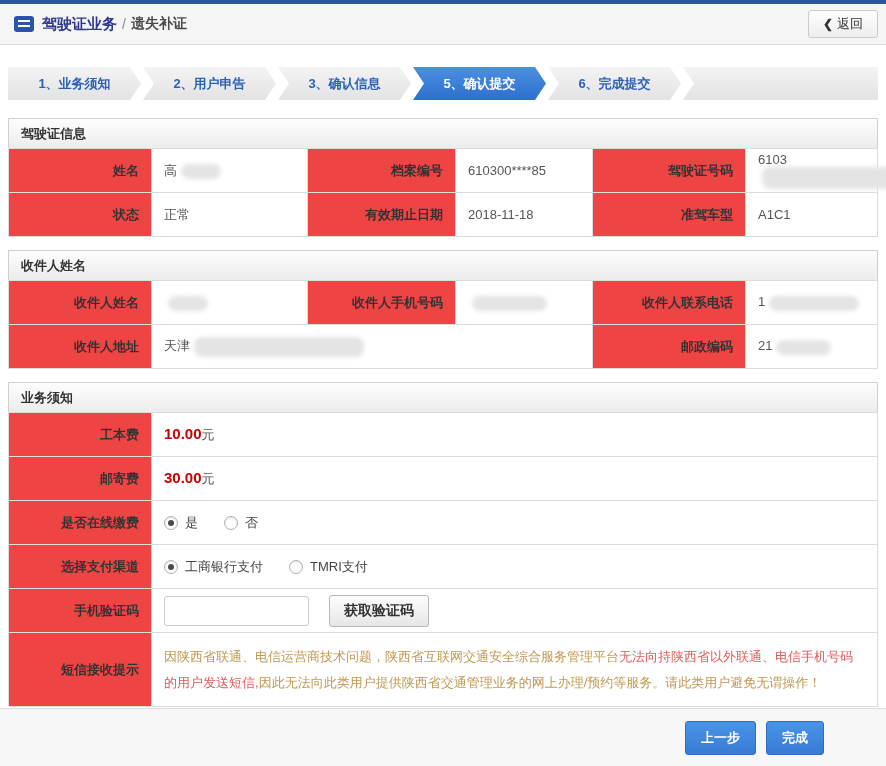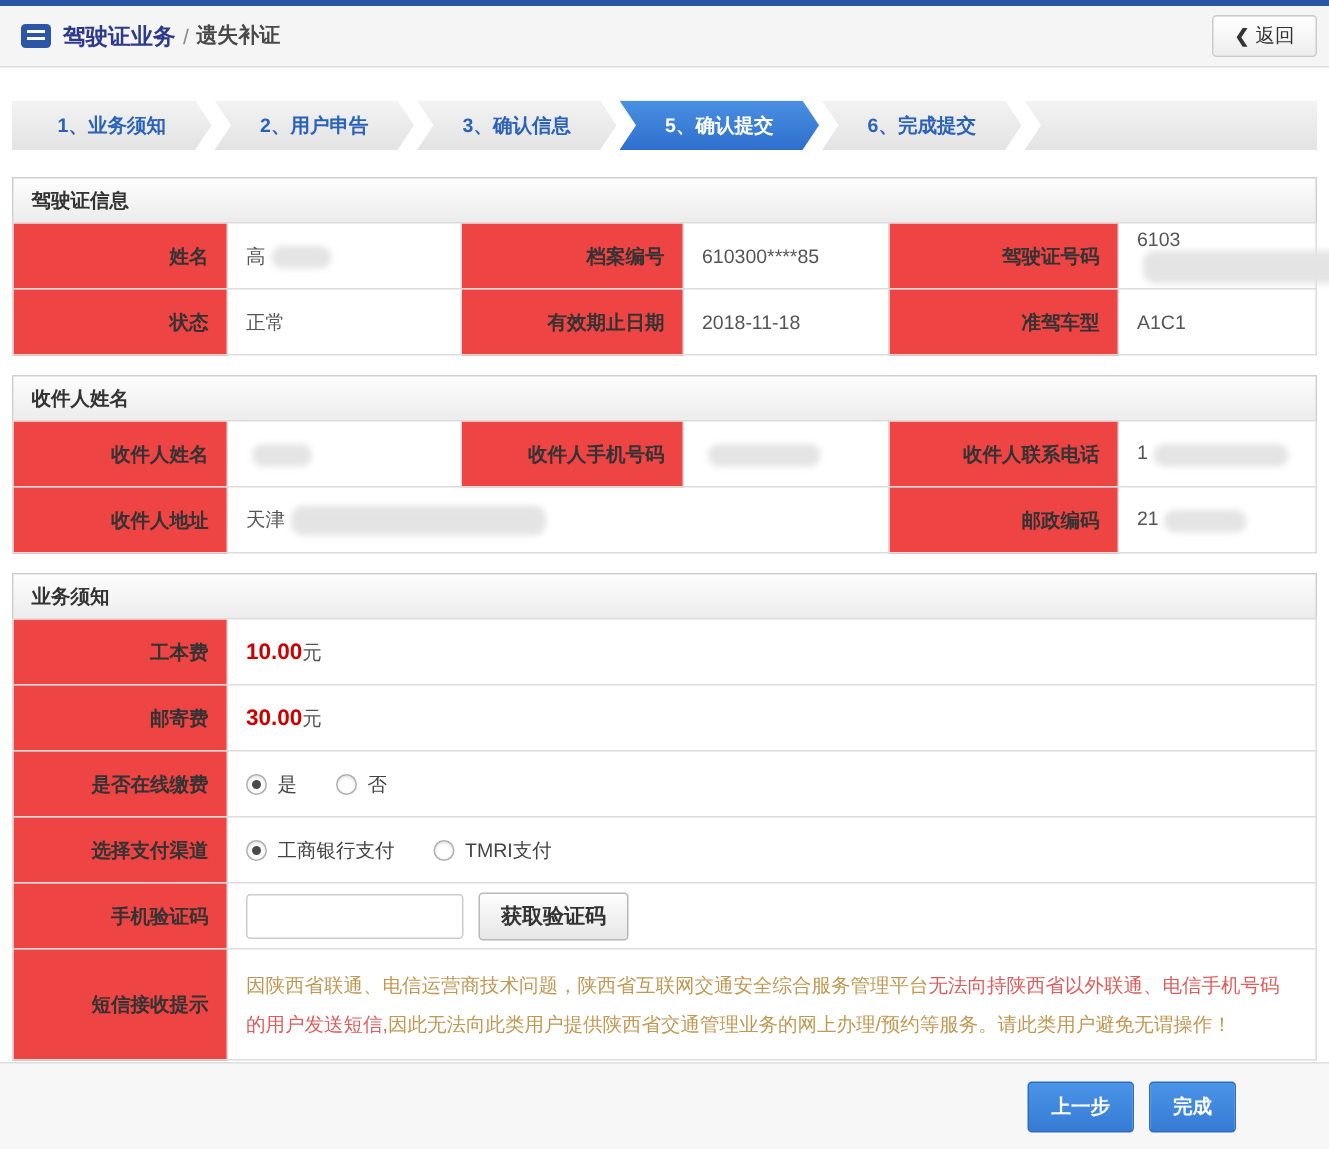--- a/index.html
+++ b/index.html
@@ -51,21 +51,21 @@
 
   
   .fee-num { color:#cc0000; font-weight:bold; font-size:15px; }
   .fee-unit { color:#555; font-size:13px; }
   .radio-group { display:flex; align-items:center; gap:26px; }
   .radio-opt { display:flex; align-items:center; gap:7px; cursor:pointer; color:#444; }
   .radio { width:14px; height:14px; border:1px solid #b0b0b0; border-radius:50%;
     background:#fff; position:relative; box-shadow:inset 0 1px 2px rgba(0,0,0,.12); flex:0 0 auto; }
   .radio.checked::after { content:""; position:absolute; left:3px; top:3px; width:6px; height:6px;
     border-radius:50%; background:#4a4a4a; }
-  .code-row { display:flex; align-items:center; gap:10px; }
+  .code-row { display:flex; align-items:center; gap:20px; }
   .code-input { width:145px; height:30px; border:1px solid #ccc; border-radius:3px;
     padding:0 8px; font-size:13px; }
   .code-btn { background:linear-gradient(#fdfdfd,#e6e6e6); border:1px solid #b8b8b8;
     border-radius:3px; height:32px; padding:0 14px; font-size:14px; font-weight:bold;
     color:#333; cursor:pointer; }
   td.notice-cell { height:74px; padding:10px 12px; line-height:26px; }
   .notice-tan { color:#c09853; }
   .notice-red { color:#e05c5c; }
 
   

